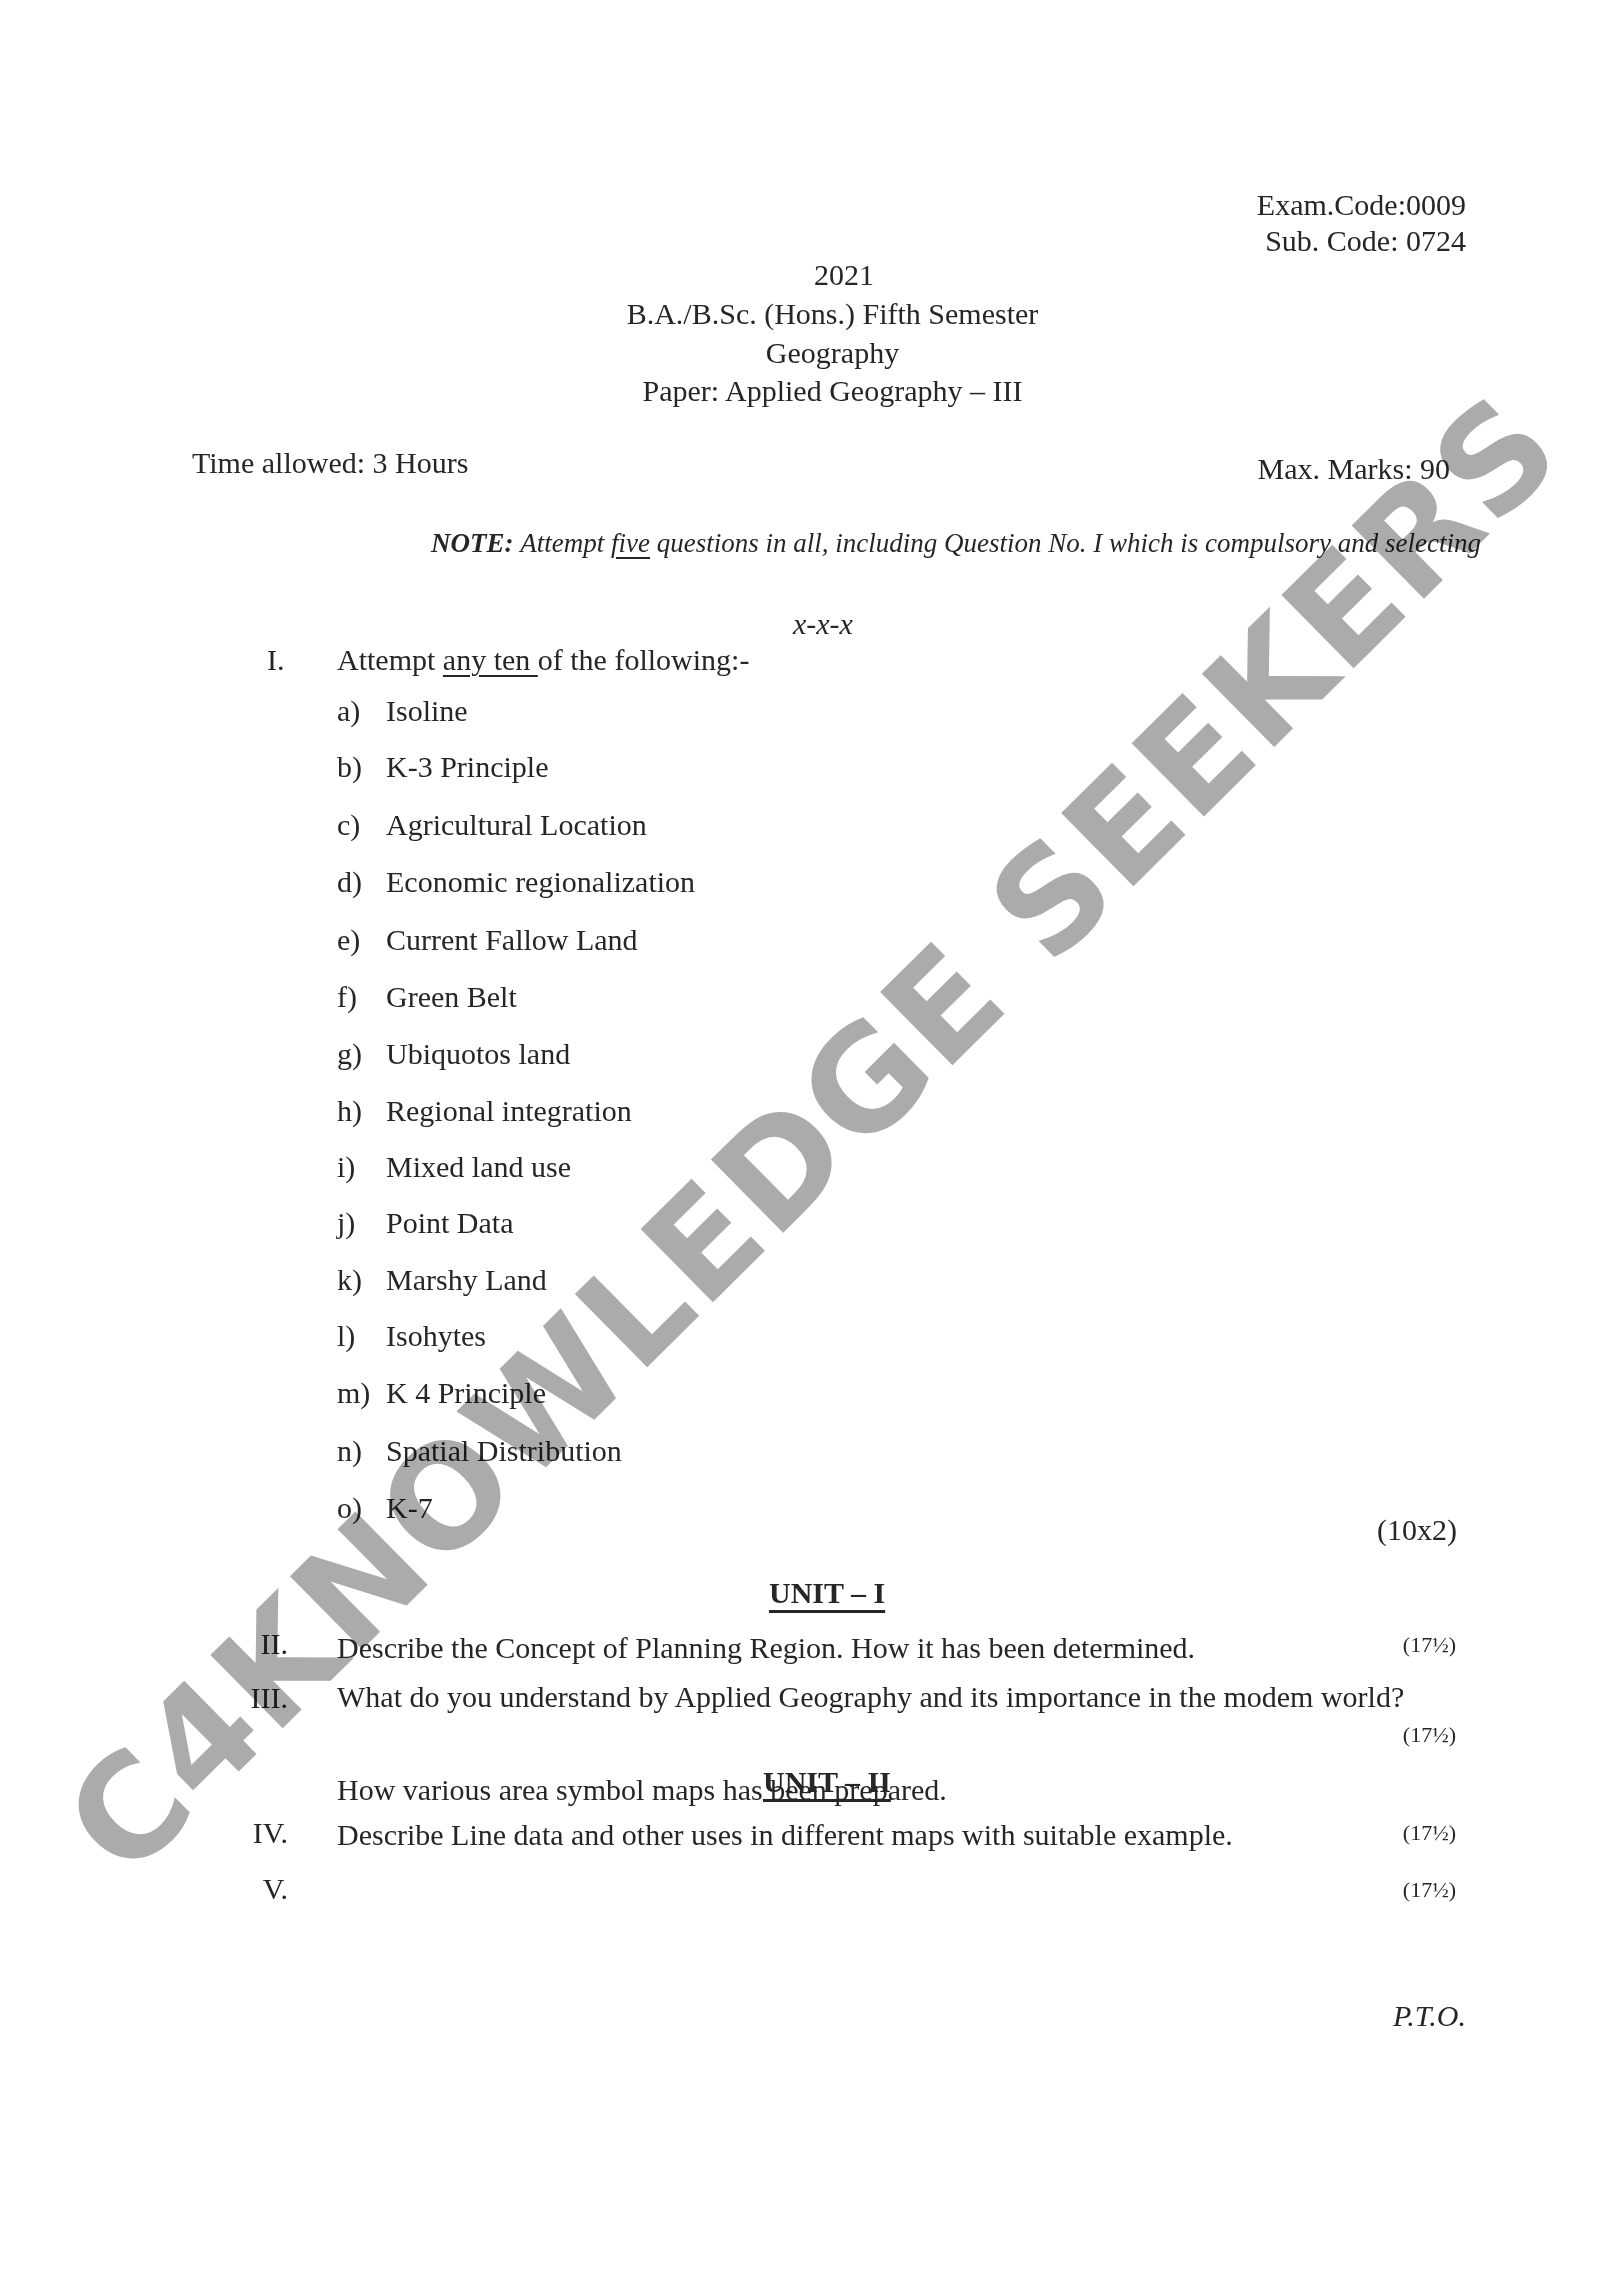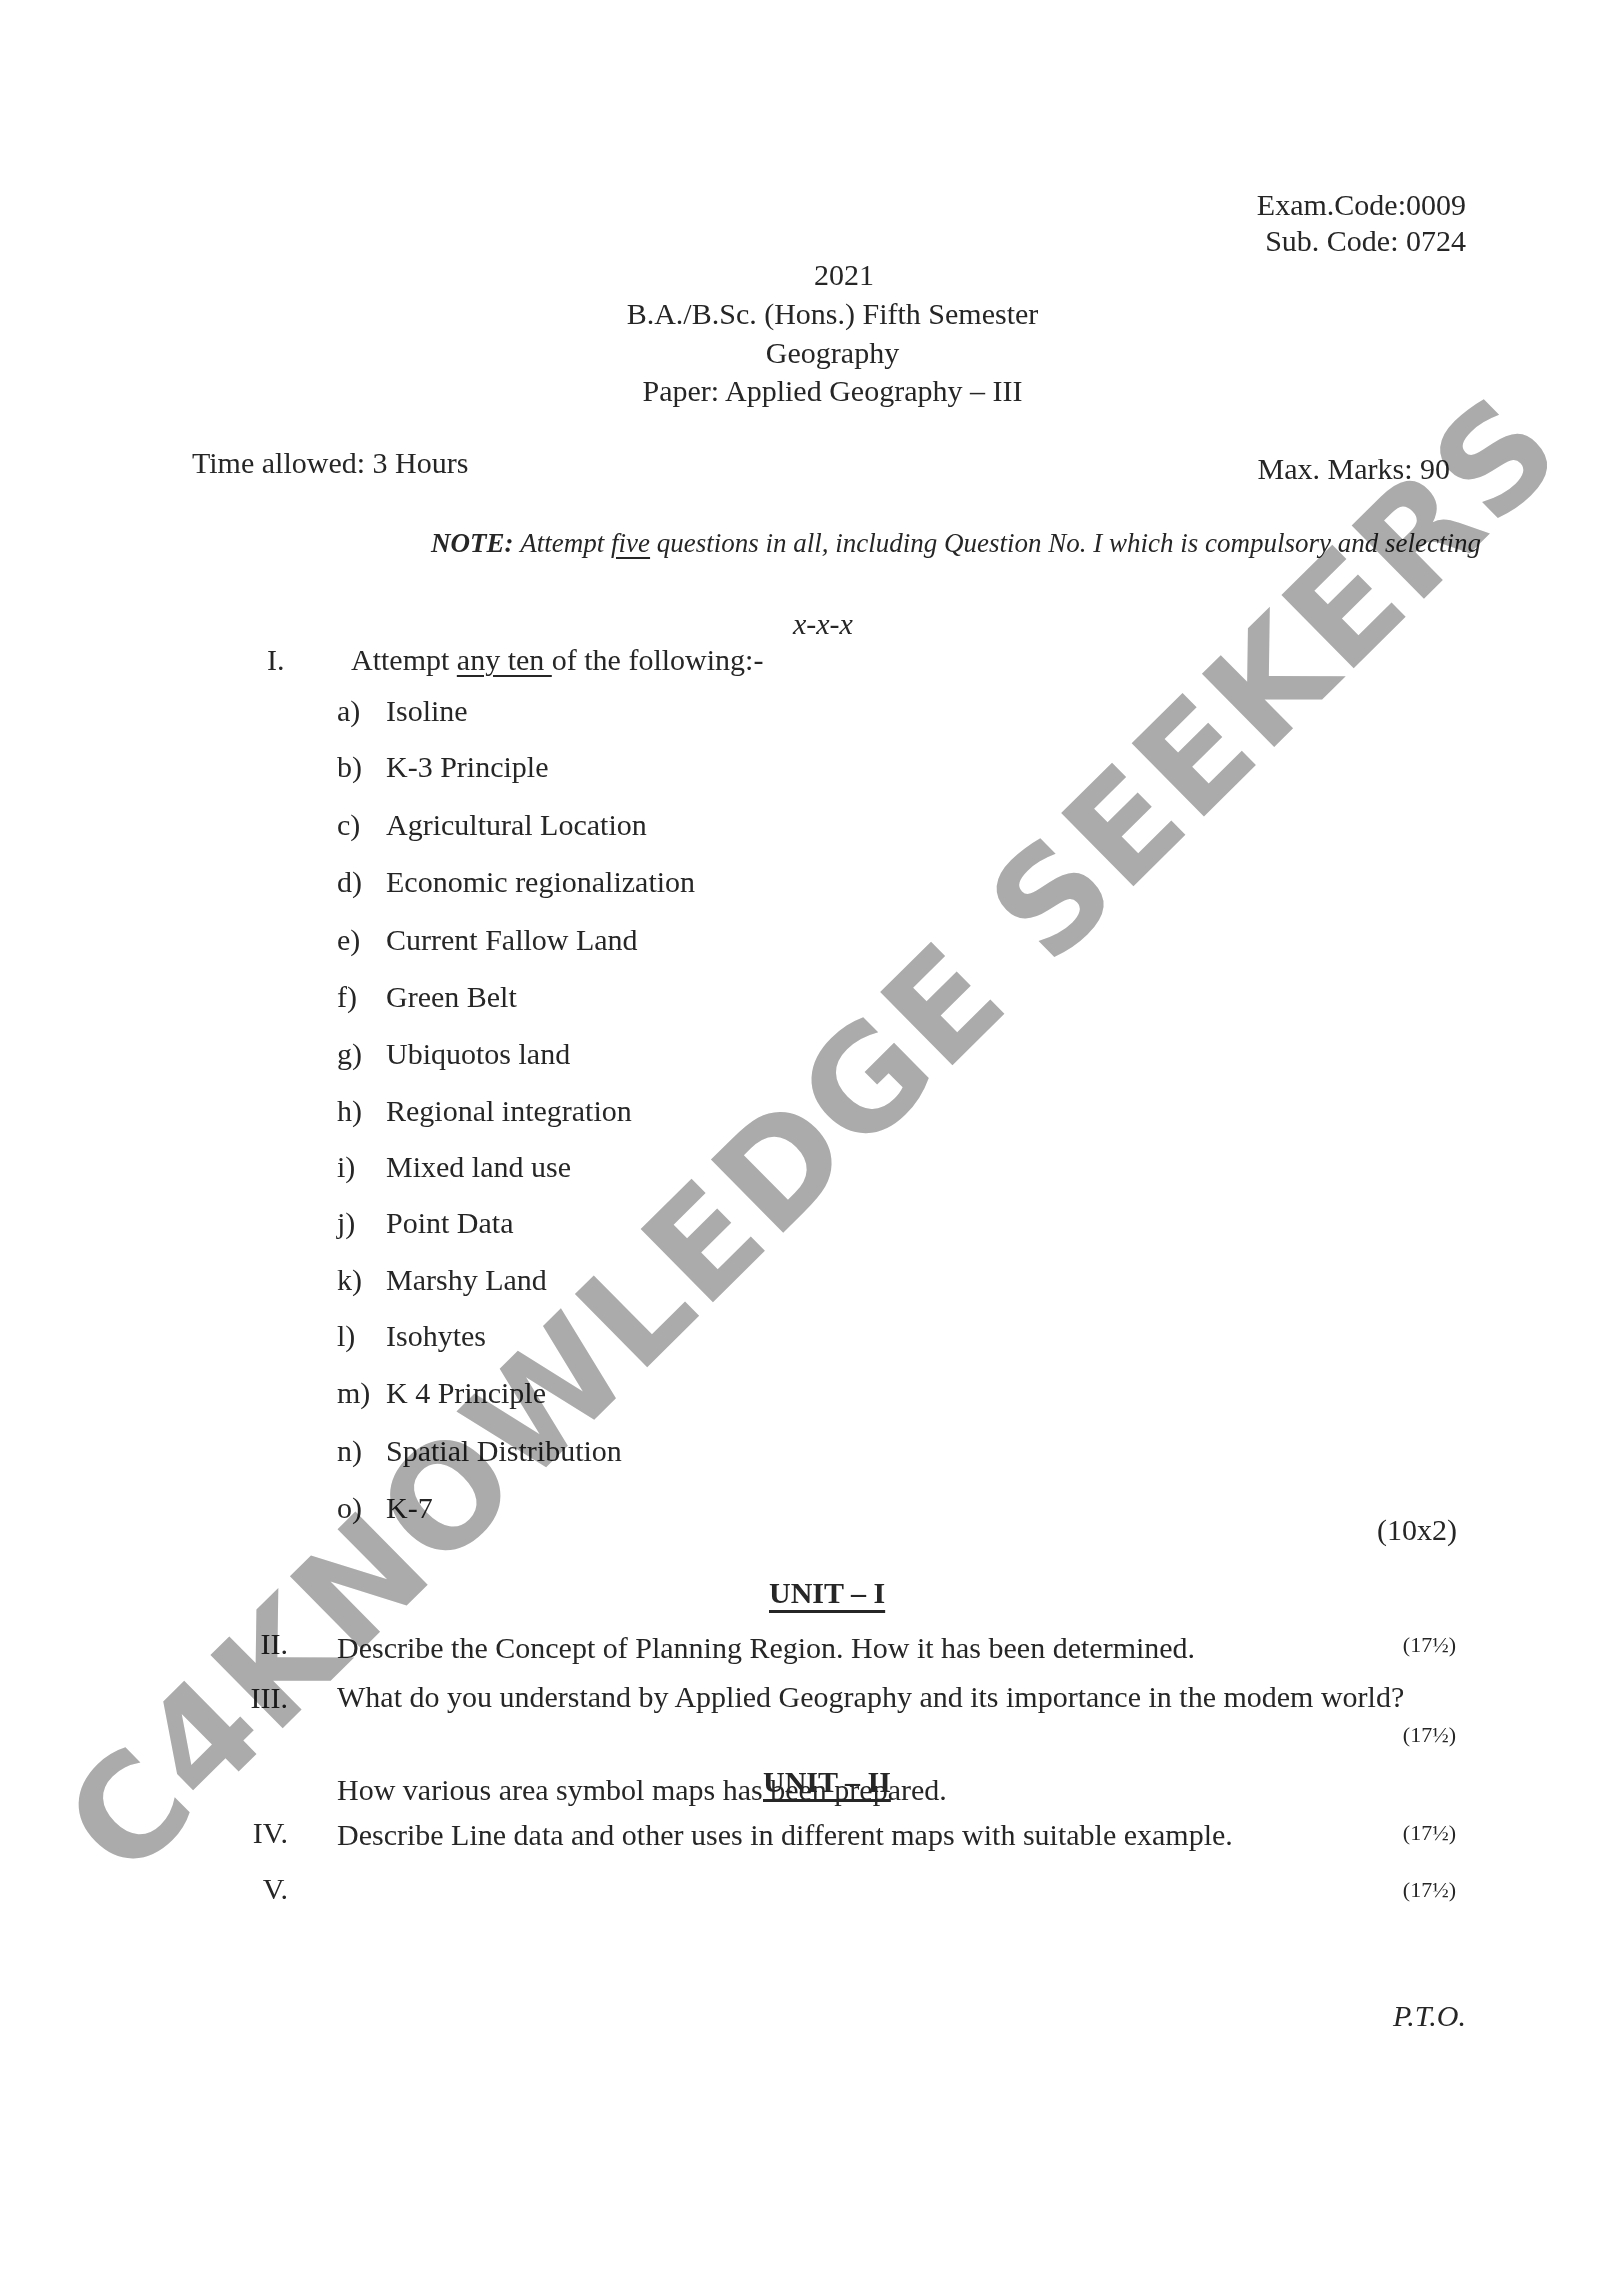--- a/index.html
+++ b/index.html
@@ -26,21 +26,21 @@
     #marks  { top: 454px; right: 174px; }
 
     #note { top: 525px; left: 191px; width: 1290px; font-size: 27px; line-height: 37px; white-space: normal; text-align: right; }
     #note .lbl { font-weight: bold; font-style: italic; }
     #note .body { font-style: italic; }
     #note .line2 { display: block; padding-left: 105px; }
     #sep { top: 609px; left: 793px; font-style: italic; }
 
     
     #q1-num  { top: 645px; left: 267px; }
-    #q1-text { top: 645px; left: 351px; }
+    #q1-text { top: 645px; left: 337px; }
 
     .sub-item { position: absolute; left: 337px; white-space: nowrap; font-size: 30px; line-height: 1; }
     .sub-item .letter { display: inline-block; width: 49px; }
     #q1-marks { top: 1515px; right: 167px; }
 
     .unit { font-weight: bold; text-decoration: underline; text-decoration-thickness: 2.6px; text-underline-offset: 6.6px; }
     #unit1 { top: 1578px; left: 769px; }
     #unit2 { top: 1767px; left: 763px; }
 
     .qnum { position: absolute; white-space: nowrap; font-size: 30px; line-height: 1; text-align: right; width: 66px; }

